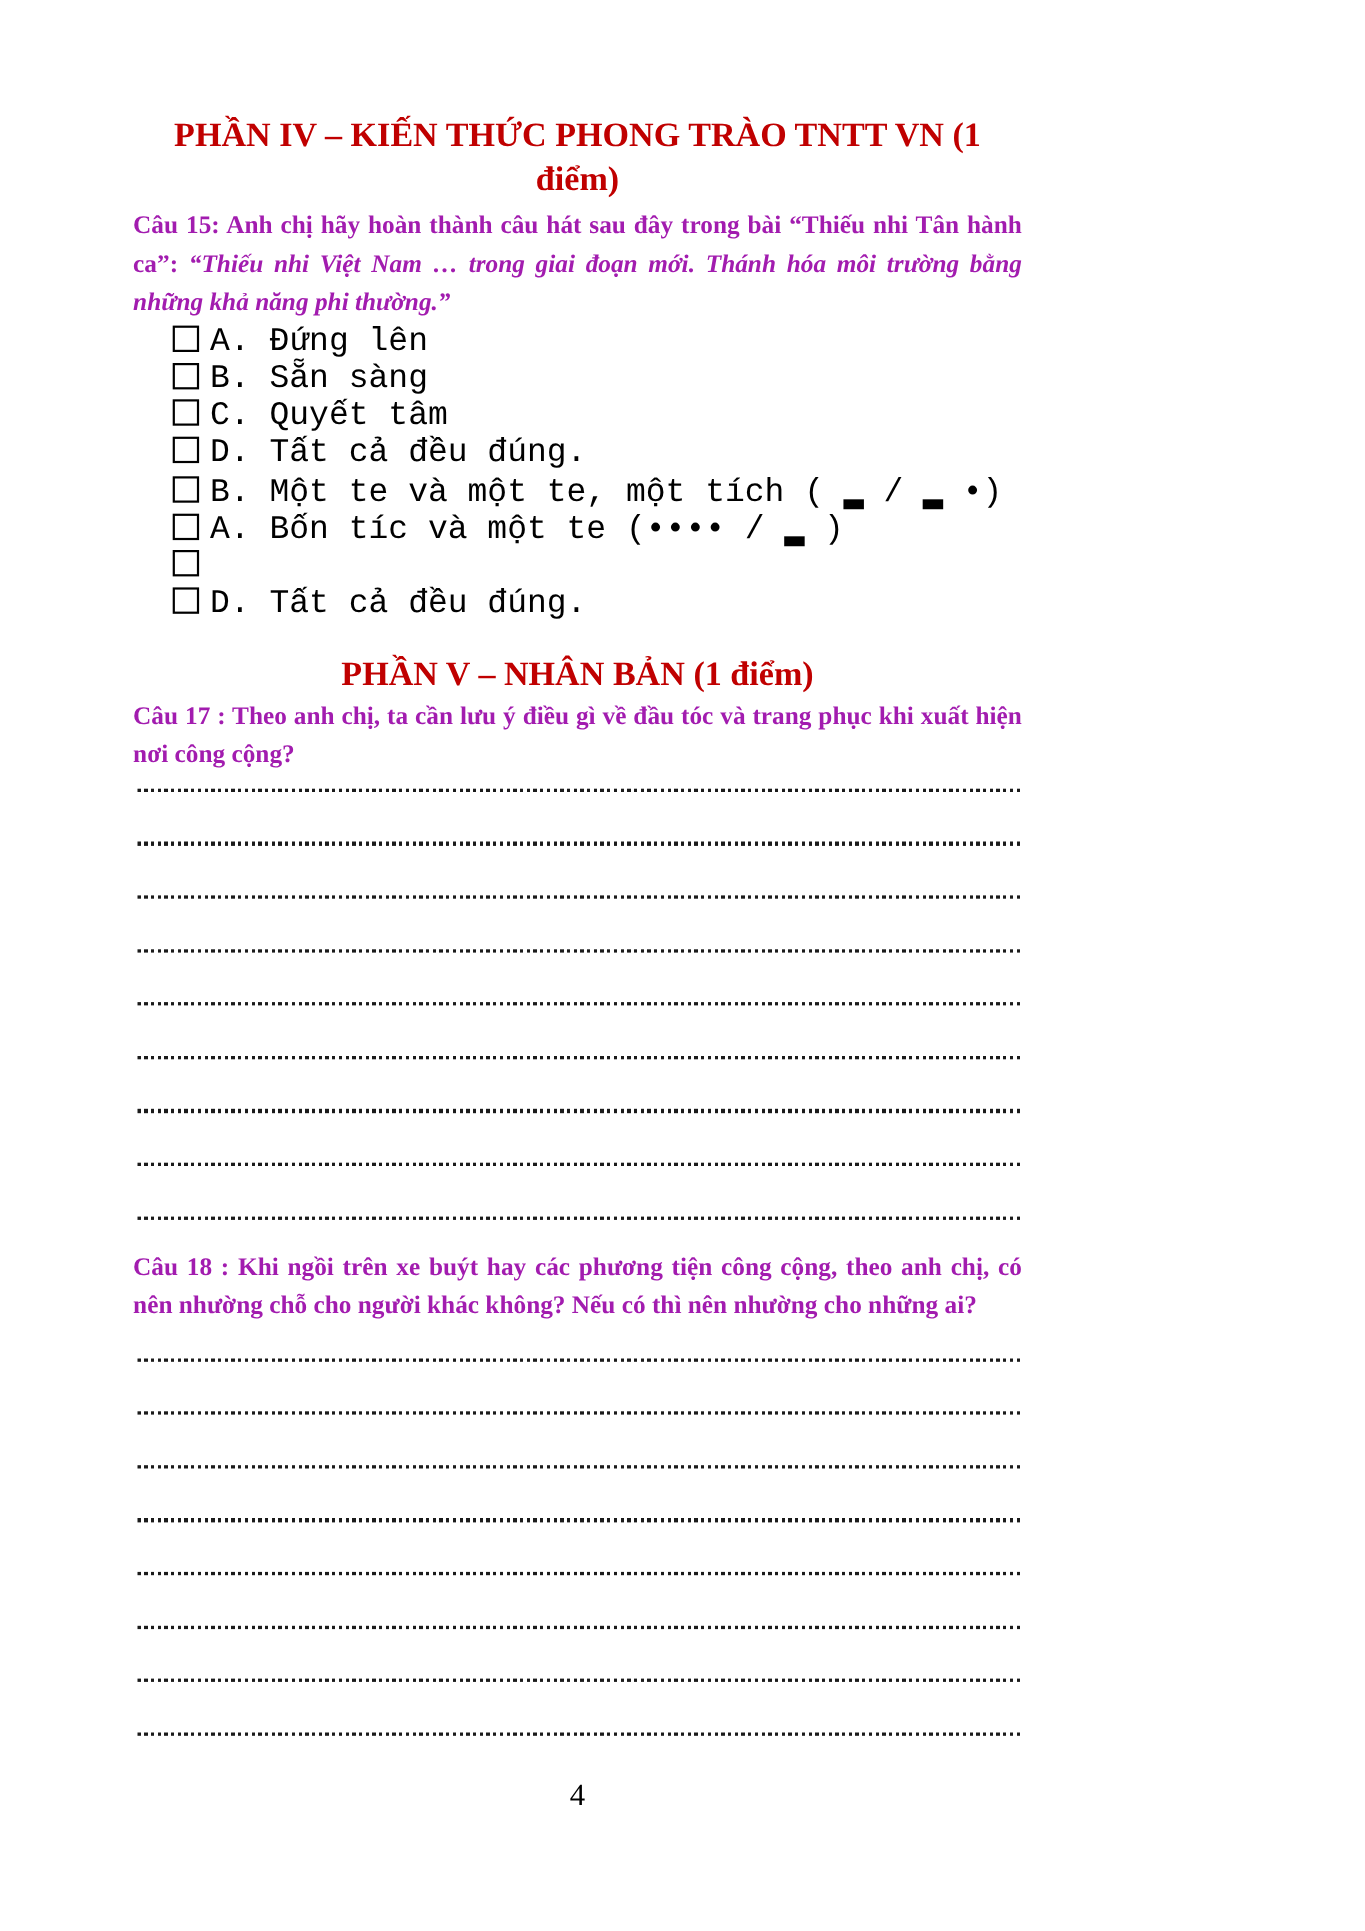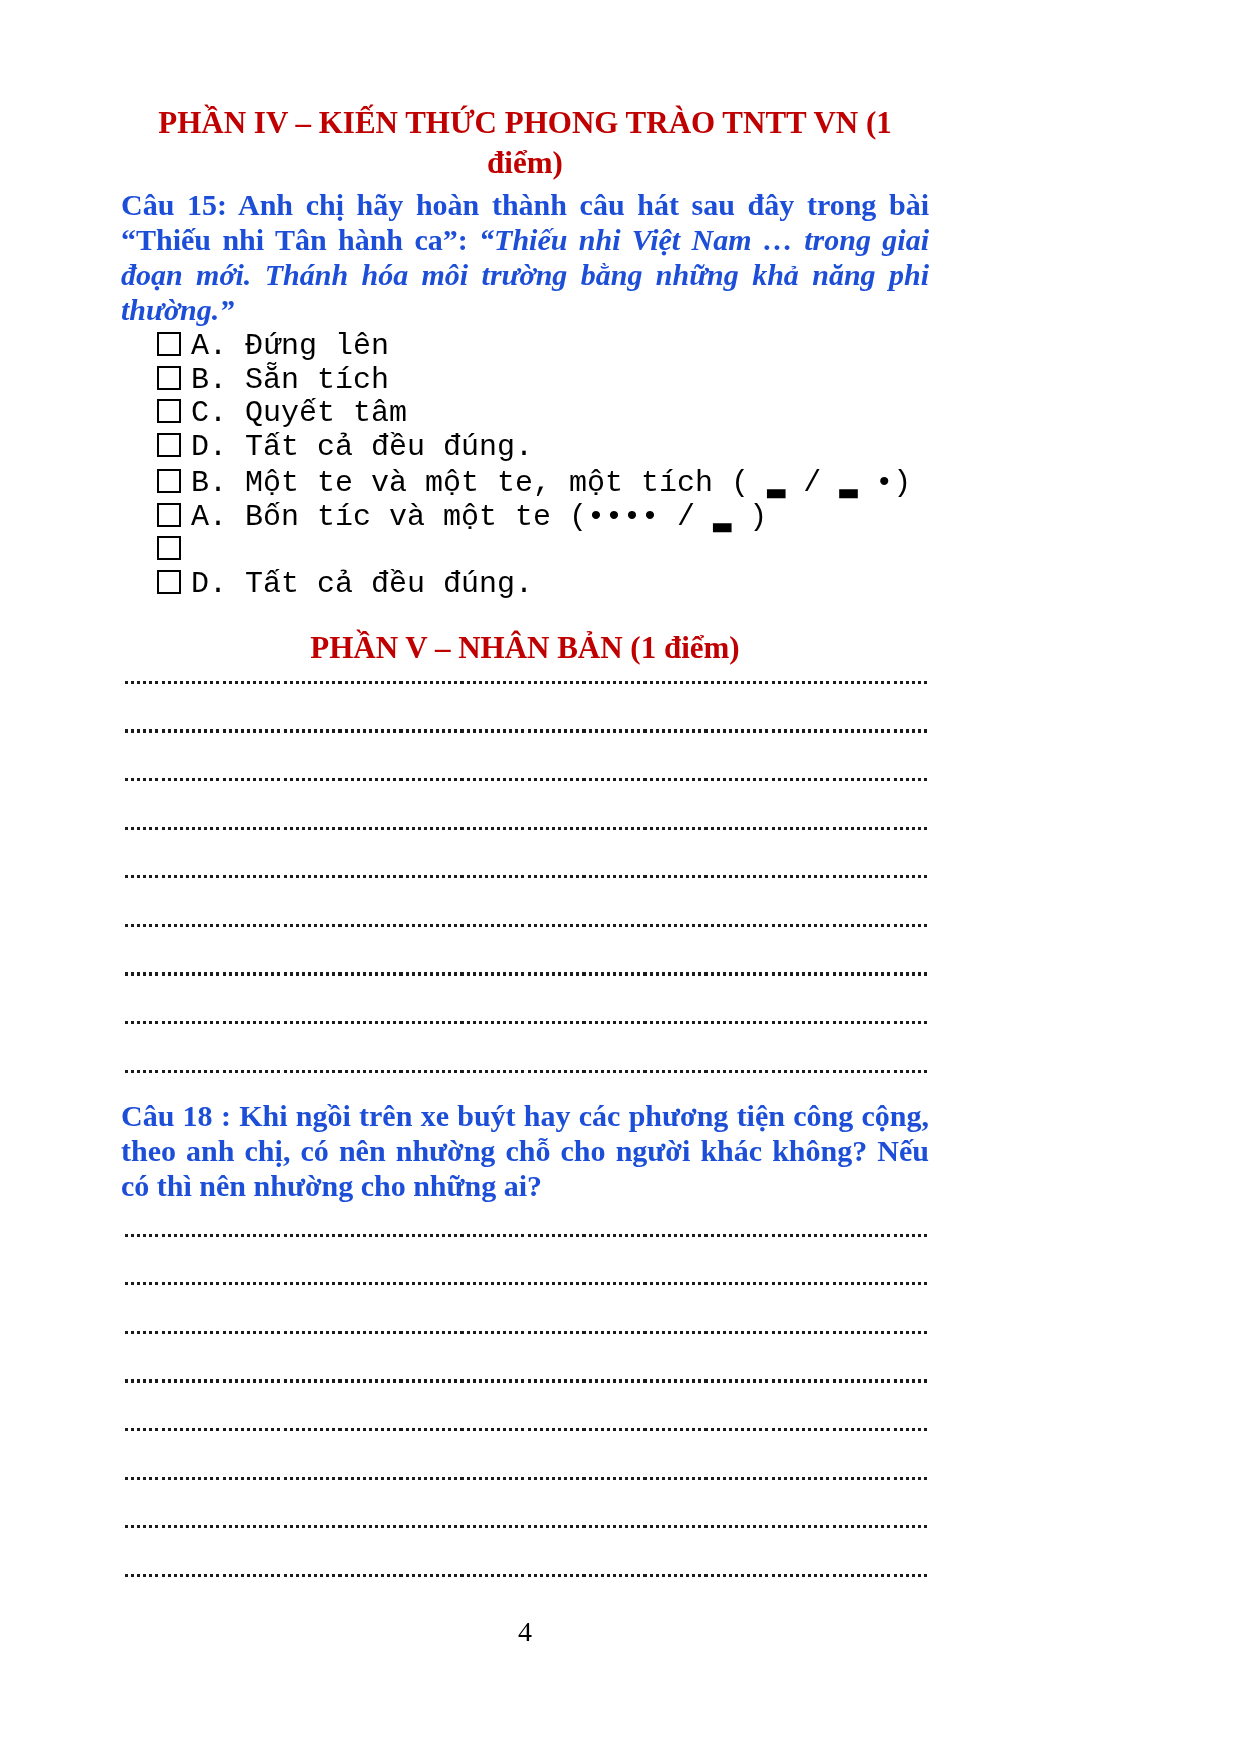--- a/index.html
+++ b/index.html
@@ -18,24 +18,24 @@
   .section-title {
     margin: 0;
     font-size: 31px;
     line-height: 40px;
     font-weight: bold;
     text-align: center;
     color: #c00000;
   }
   .prompt {
     margin: 4px 0 0 0;
-    font-size: 30px;
+    font-size: 23px;
     line-height: 35px;
     font-weight: bold;
-    color: #1d4ed8;
+    color: #a21caf;
     text-align: justify;
   }
   .prompt .quote-italic { font-style: italic; }
   .options {
     margin: 3px 0 0 36px;
     font-size: 30px;
     line-height: 33.5px;
   }
   .option { white-space: nowrap; font-family: Liberation Mono, monospace; }
   .checkbox {
@@ -73,35 +73,36 @@
 <body>
 
 <div class="content">
 
   <h1 class="section-title">PHẦN IV – KIẾN THỨC PHONG TRÀO TNTT VN (1 điểm)</h1>
 
   <p class="prompt"><span>Câu 15: Anh chị hãy hoàn thành câu hát sau đây trong bài “Thiếu nhi Tân hành ca”: </span><span class="quote-italic">“Thiếu nhi Việt Nam … trong giai đoạn mới. Thánh hóa môi trường bằng những khả năng phi thường.”</span></p>
 
   <div class="options">
     <div class="option"><span class="checkbox"></span><span>A. Đứng lên</span></div>
-    <div class="option"><span class="checkbox"></span><span>B. Sẵn tích</span></div>
+    <div class="option"><span class="checkbox"></span><span>B. Sẵn sàng</span></div>
     <div class="option"><span class="checkbox"></span><span>C. Quyết tâm</span></div>
     <div class="option"><span class="checkbox"></span><span>D. Tất cả đều đúng.</span></div>
   </div>
 
 
   <div class="options">
     <div class="option"><span class="checkbox"></span><span>B. Một te và một te, một tích ( ▂ / ▂ •)</span></div>
     <div class="option"><span class="checkbox"></span><span>A. Bốn tíc và một te (•••• / ▂ )</span></div>
     <div class="option"><span class="checkbox"></span></div>
     <div class="option"><span class="checkbox"></span><span>D. Tất cả đều đúng.</span></div>
   </div>
 
   <h1 class="section-title section5-title">PHẦN V – NHÂN BẢN (1 điểm)</h1>
 
+  <p class="prompt q17-prompt">Câu 17 : Theo anh chị, ta cần lưu ý điều gì về đầu tóc và trang phục khi xuất hiện nơi công cộng?</p>
 
   <div class="answer-lines al17">
       <div class="answer-line"></div>
       <div class="answer-line"></div>
       <div class="answer-line"></div>
       <div class="answer-line"></div>
       <div class="answer-line"></div>
       <div class="answer-line"></div>
       <div class="answer-line"></div>
       <div class="answer-line"></div>

